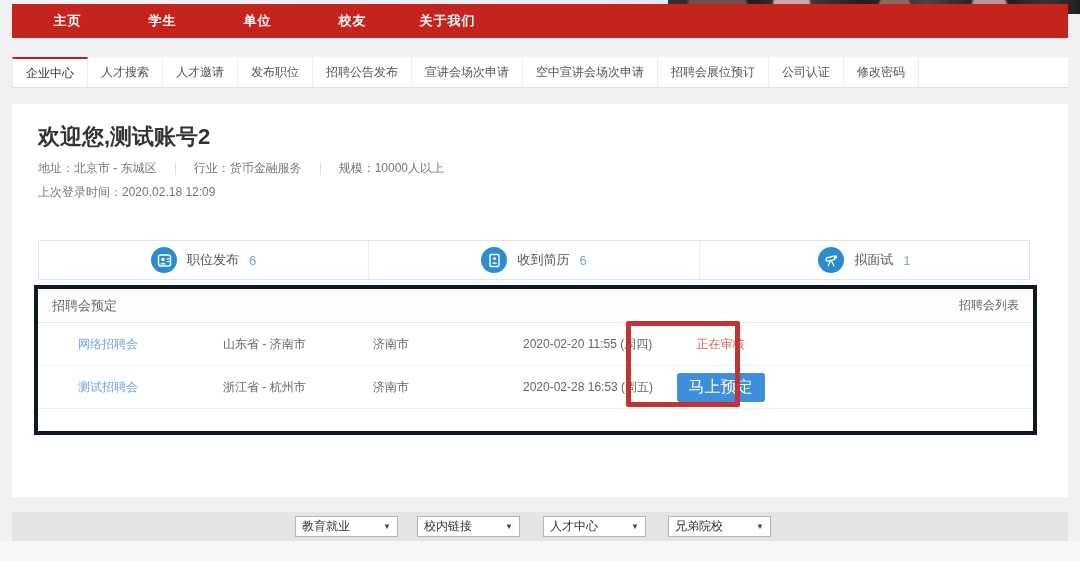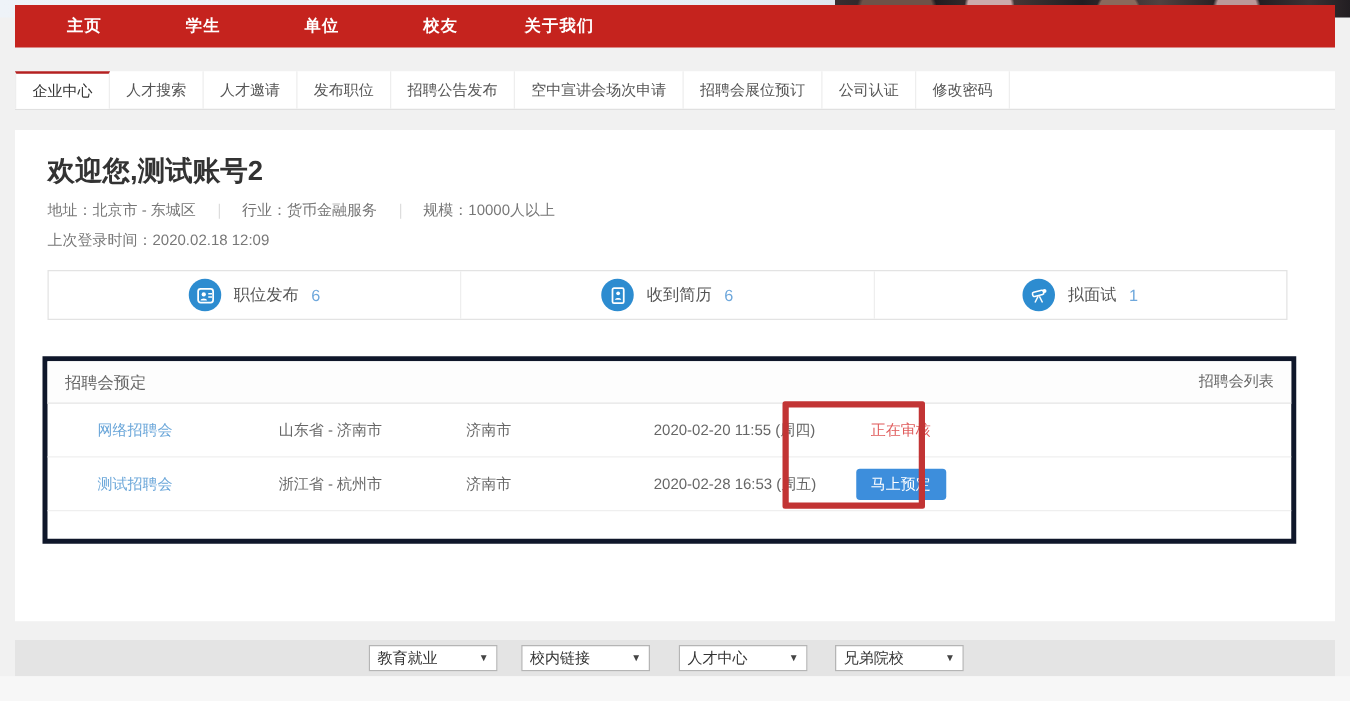--- a/index.html
+++ b/index.html
@@ -31,40 +31,40 @@
   .main-area-gap { position:absolute; top:88px; left:12px; width:1056px; height:16px; background:#f1f1f1; }
   .main-white { position:absolute; top:104px; left:12px; width:1056px; height:393px; background:#fff; }
 
   .welcome-title { position:absolute; top:122px; left:38px; font-size:22px; font-weight:bold; color:#333; }
   .info-line { position:absolute; top:160px; left:38px; display:flex; align-items:center; font-size:12px; color:#777; }
   .info-seg { white-space:nowrap; }
   .v-div { width:1px; height:12px; background:#ddd; margin:0 18px; }
   .last-login { position:absolute; top:184px; left:38px; font-size:12px; color:#777; }
 
   
-  .stats-bar { position:absolute; top:216px; left:38px; width:992px; height:40px; border:1px solid #e3e3e3; background:#fff; display:flex; }
+  .stats-bar { position:absolute; top:240px; left:38px; width:992px; height:40px; border:1px solid #e3e3e3; background:#fff; display:flex; }
   .stat-col { flex:1; display:flex; align-items:center; justify-content:center; border-left:1px solid #eee; cursor:pointer; }
   .stat-col:first-child { border-left:none; }
   .stat-icon { width:26px; height:26px; border-radius:50%; background:#2d8cd0; display:flex; align-items:center; justify-content:center; margin-right:10px; flex:0 0 auto; }
   .stat-label { font-size:13px; color:#555; margin-right:10px; }
   .stat-value { font-size:13px; color:#6fa8dc; }
 
   
   .fair-panel { position:absolute; top:285px; left:34px; width:1003px; height:150px; border:4px solid #0f172a; background:#fff; }
   .fair-header { height:34px; border-bottom:1px solid #e5e5e5; display:flex; align-items:center; padding:0 14px; background:#fdfdfd; }
   .fair-title { font-size:13px; color:#666; }
   .fair-list-link { margin-left:auto; font-size:12px; color:#666; cursor:pointer; }
   .fair-row { height:43px; border-bottom:1px solid #efefef; display:flex; align-items:center; padding-left:8px; font-size:12px; color:#666; }
   .c-name { width:145px; color:#6aa6d9; cursor:pointer;margin-left:32px; }
   .c-region { width:150px; }
   .c-city { width:150px; }
   .c-time { width:140px; }
   .c-status { width:115px; text-align:center; }
   .status-text { color:#e05c5c; font-size:12px; }
-  .book-btn { display:inline-block; background:#3d8edc; color:#fff; font-size:12px; padding:4px 12px; border-radius:3px; border:none; cursor:pointer; }
+  .book-btn { display:inline-block; background:#3d8edc; color:#fff; font-size:16px; padding:4px 12px; border-radius:3px; border:none; cursor:pointer; }
 
   
   .annotation-box { position:absolute; top:321px; left:626px; width:114px; height:86px; border:5px solid #c23434; border-radius:2px; pointer-events:none; }
 
   
   .footer-band { position:absolute; top:512px; left:12px; width:1056px; height:29px; background:#e4e4e4; }
   .below-strip { position:absolute; top:541px; left:0; width:1080px; height:20px; background:#f7f7f7; }
   .f-select { position:absolute; top:516px; height:21px; width:103px; background:#fff; border:1px solid #b5b5b5; display:flex; align-items:center; padding:0 6px; font-size:12px; color:#333; cursor:pointer; }
   .f-select .arrow { margin-left:auto; font-size:8px; color:#444; }
   .sel-0 { left:295px; } .sel-1 { left:417px; } .sel-2 { left:543px;gap:32px; } .sel-3 { left:668px; }
@@ -87,20 +87,21 @@
     <div class="nav-item">校友</div>
     <div class="nav-item">关于我们</div>
   </div>
 
   <div class="menu-bar">
     <div class="menu-tab active">企业中心</div>
     <div class="menu-tab">人才搜索</div>
     <div class="menu-tab">人才邀请</div>
     <div class="menu-tab">发布职位</div>
     <div class="menu-tab">招聘公告发布</div>
+    <div class="menu-tab">宣讲会场次申请</div>
     <div class="menu-tab">空中宣讲会场次申请</div>
     <div class="menu-tab">招聘会展位预订</div>
     <div class="menu-tab">公司认证</div>
     <div class="menu-tab">修改密码</div>
   </div>
 
   <div class="main-area-gap"></div>
   <div class="main-white"></div>
 
   <div class="welcome-title">欢迎您,测试账号2</div>

